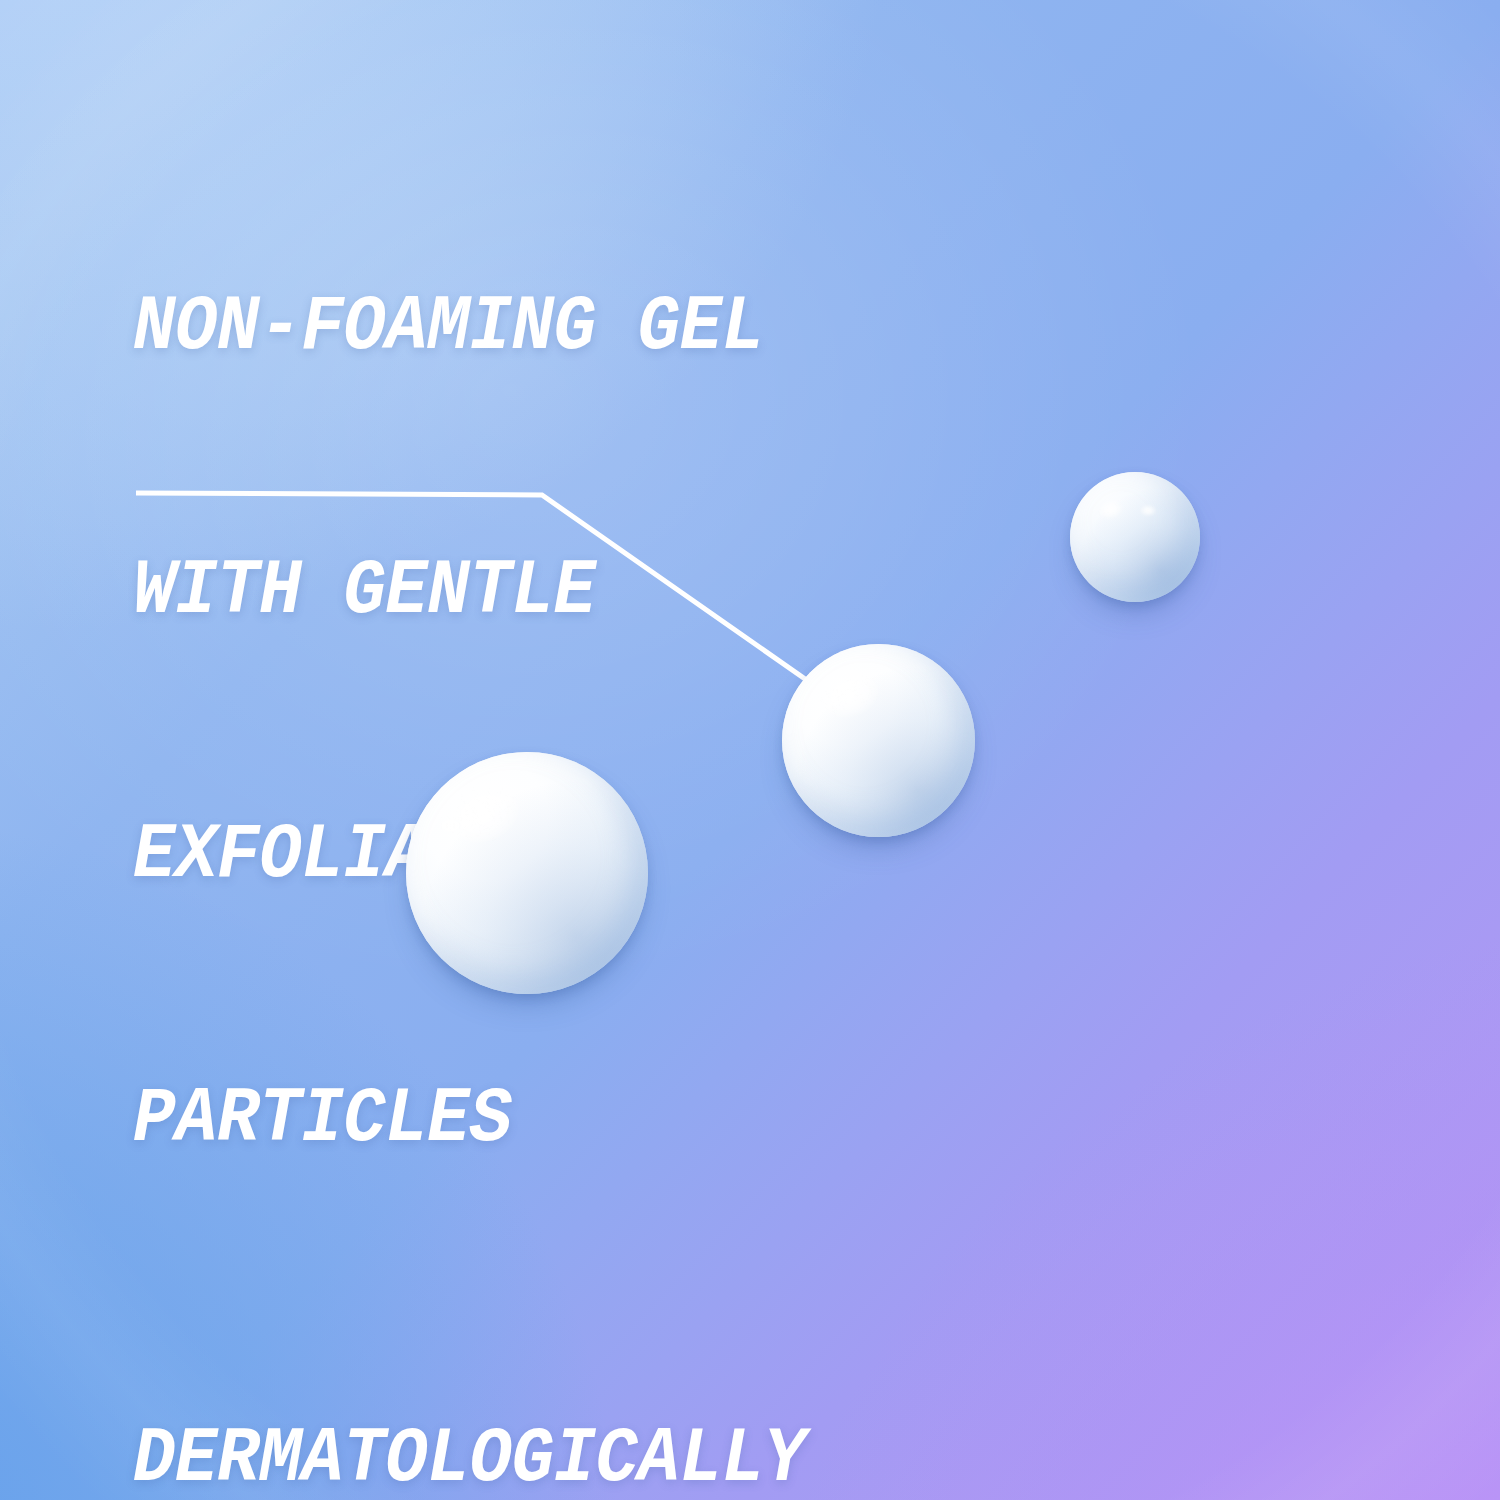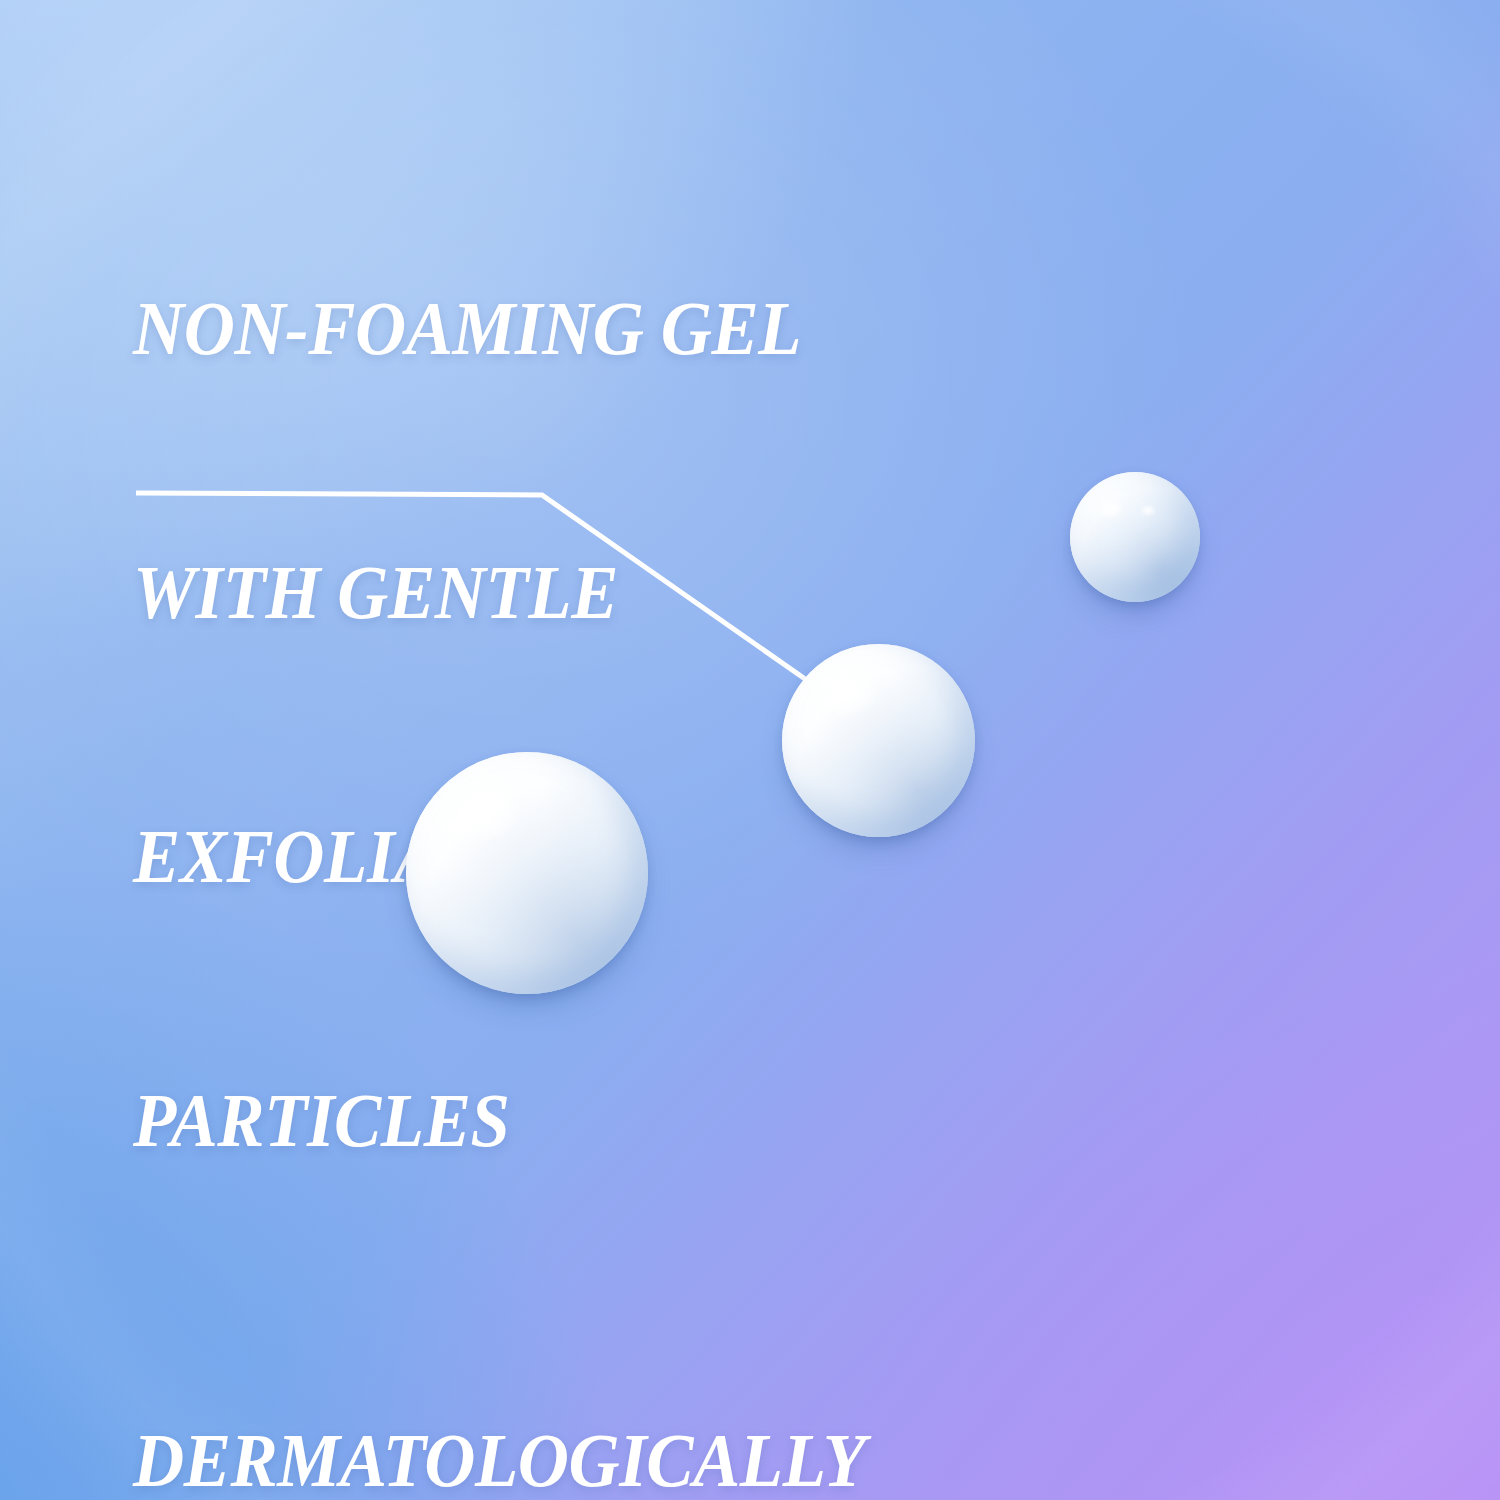--- a/index.html
+++ b/index.html
@@ -6,21 +6,21 @@
   html, body {
     margin: 0;
     padding: 0;
     background: #ffffff;
   }
   #stage {
     position: relative;
     width: 1500px;
     height: 1500px;
     overflow: hidden;
-    font-family: Liberation Serif, serif;
+    font-family: Liberation Mono, monospace;
     
     background-color: #8fb4f0;
     background-image:
       radial-gradient(ellipse 1250px 1150px at 112% 118%, rgba(186,148,247,1.0) 0%, rgba(186,148,247,0.86) 26%, rgba(176,146,245,0.48) 50%, rgba(160,150,240,0.0) 74%),
       radial-gradient(ellipse 1000px 1000px at -8% 104%, rgba(99,160,235,0.95) 0%, rgba(106,164,234,0.55) 42%, rgba(120,170,235,0.0) 74%),
       radial-gradient(ellipse 1150px 1000px at 4% -6%, rgba(183,211,248,1.0) 0%, rgba(172,204,245,0.72) 38%, rgba(160,196,243,0.0) 72%),
       linear-gradient(133deg, #a9cbf3 0%, #8fb5f0 30%, #8aaef0 52%, #a29cf3 74%, #b795f5 100%);
   }
 
   

